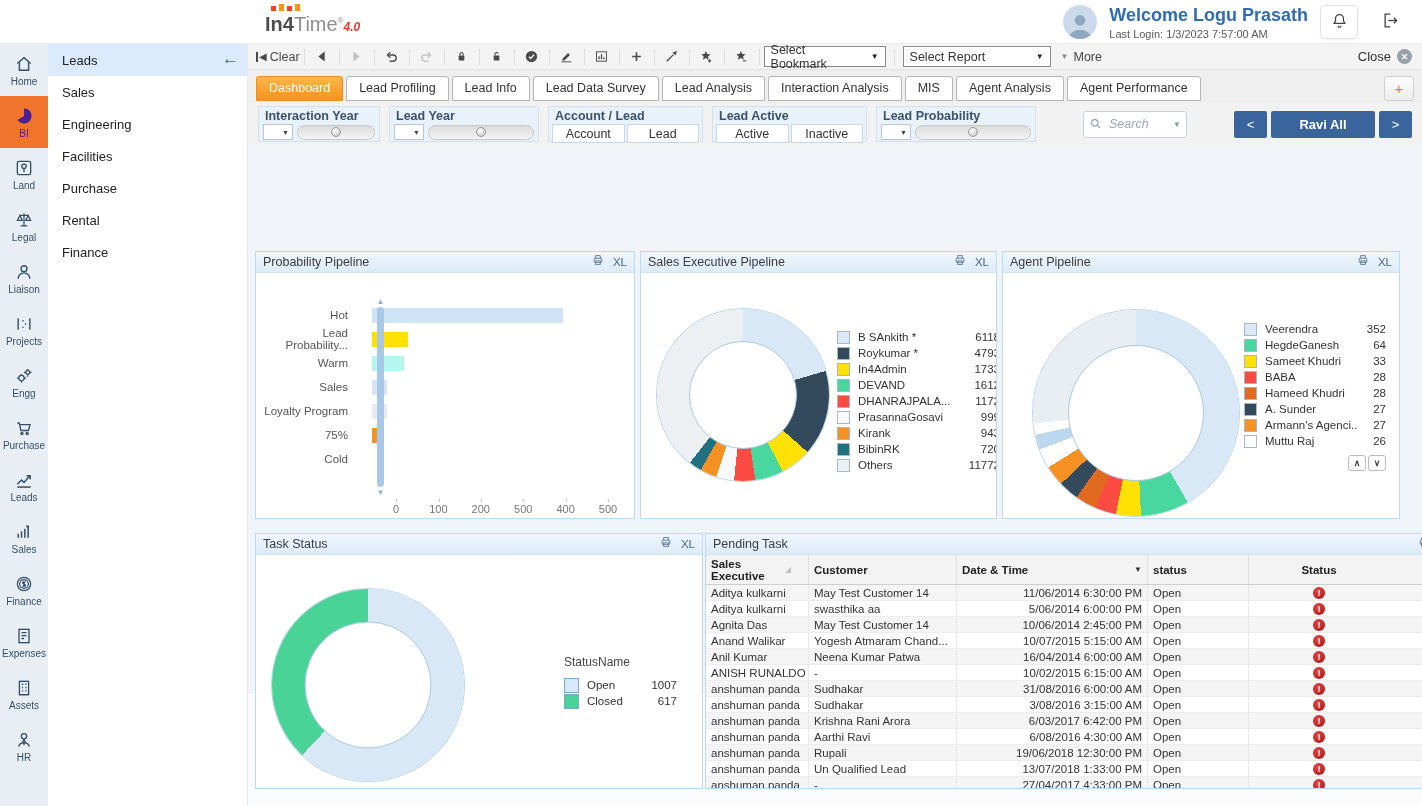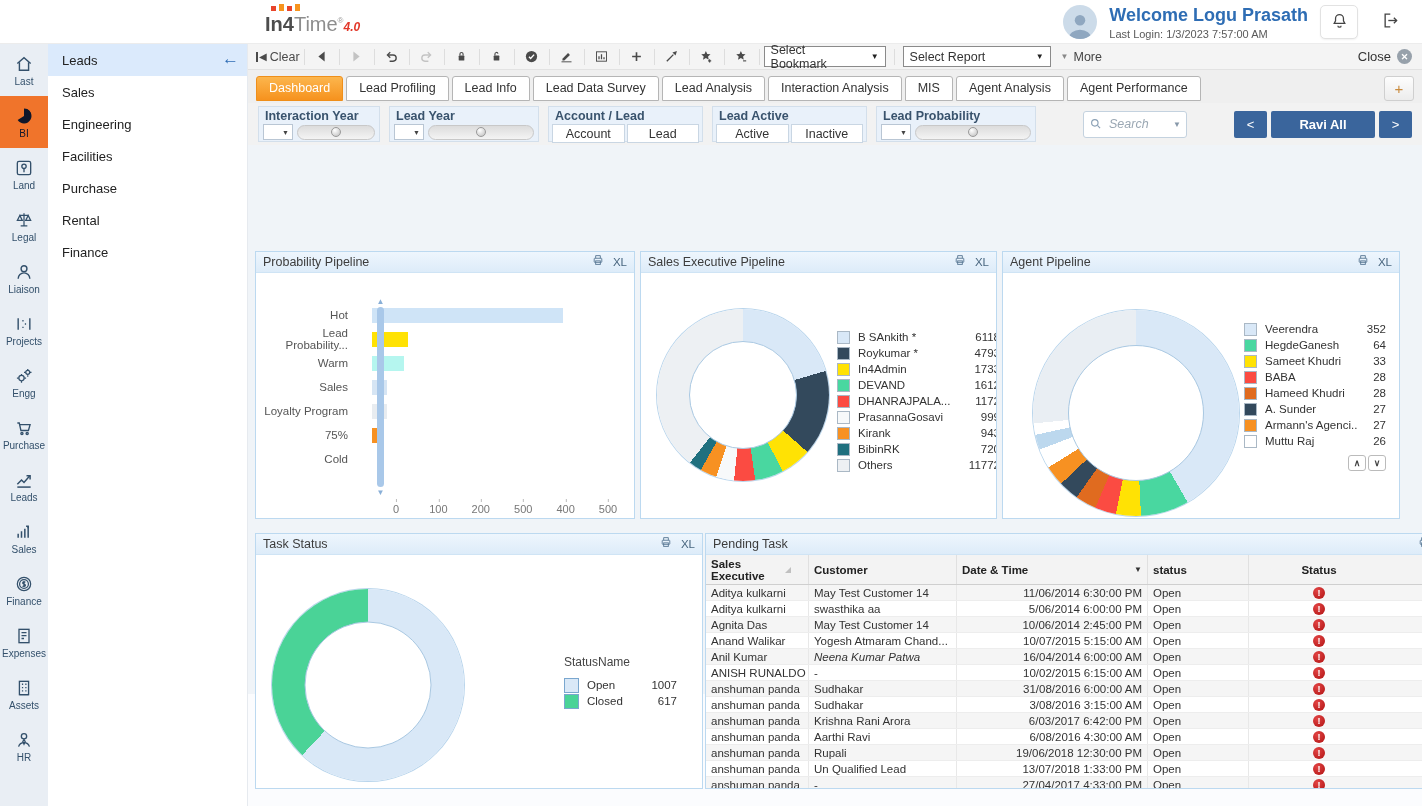--- a/index.html
+++ b/index.html
@@ -28,21 +28,21 @@
   .hbtn.flat { border:none; box-shadow:none; }
   .hbtn svg { width:19px; height:19px; }
 
   
   .rail { position:absolute; top:44px; left:0; width:48px; bottom:0; background:#e9eef4; }
   .rail-item { height:52px; display:flex; flex-direction:column; align-items:center; justify-content:center; gap:2px;
     color:#33506b; cursor:pointer; }
   .rail-item .ric { width:20px; height:20px; }
   .rail-item .ric svg { width:100%; height:100%; }
   .rail-item .rlbl { font-size:10px; }
-  .rail-item.active { background:#f0742b; color:#0f172a; }
+  .rail-item.active { background:#f0742b; color:#4c1d95; }
 
   
   .menu { position:absolute; top:44px; left:48px; width:200px; bottom:0; background:#fff; border-right:1px solid #e6eaef; }
   .menu-back { position:absolute; top:5px; right:8px; color:#2e6db4; font-size:17px; cursor:pointer; z-index:2; }
   .menu-item { height:32px; display:flex; align-items:center; padding-left:14px; font-size:13px; color:#222; cursor:pointer; }
   .menu-item.active { background:#dbeafc; }
 
   
   .main { position:absolute; left:248px; top:44px; right:0; bottom:0; background:#fff; }
 
@@ -191,21 +191,21 @@
       </div>
     </div>
   </header>
 
   <nav class="rail" id="rail">
       <div class="rail-item">
         <span class="ric"><svg viewBox="0 0 24 24" fill="none" stroke="currentColor" stroke-width="1.7">
             <path d="M4 11.5 12 4.5l8 7"></path>
             <path d="M6.5 10v9.5h11V10"></path>
           </svg></span>
-        <span class="rlbl">Last</span>
+        <span class="rlbl">Home</span>
       </div>
       <div class="rail-item active">
         <span class="ric"><svg viewBox="0 0 24 24">
             <path d="M12 12V3a9 9 0 1 1-7.6 13.8z" fill="currentColor"></path>
             <path d="M14.5 3.4a9 9 0 0 1 6 6.4l-6.5.8z" fill="currentColor"></path>
           </svg></span>
         <span class="rlbl">BI</span>
       </div>
       <div class="rail-item">
         <span class="ric"><svg viewBox="0 0 24 24" fill="none" stroke="currentColor" stroke-width="1.6">
@@ -816,21 +816,21 @@
                 <div class="td" style="width: 103px;">Anand Walikar</div>
                 <div class="td" style="width: 148px;">Yogesh Atmaram Chand...</div>
                 <div class="td r" style="width: 191px;">10/07/2015 5:15:00 AM</div>
                 <div class="td" style="width: 101px;">Open</div>
                 <div class="td c" style="width: 140px; border-right: none;">
                   <span class="bang">!</span>
                 </div>
               </div>
               <div class="trow">
                 <div class="td" style="width: 103px;">Anil Kumar</div>
-                <div class="td" style="width: 148px; font-style: italic;">Neena Kumar Patwa</div>
+                <div class="td" style="width: 148px;">Neena Kumar Patwa</div>
                 <div class="td r" style="width: 191px;">16/04/2014 6:00:00 AM</div>
                 <div class="td" style="width: 101px;">Open</div>
                 <div class="td c" style="width: 140px; border-right: none;">
                   <span class="bang">!</span>
                 </div>
               </div>
               <div class="trow">
                 <div class="td" style="width: 103px;">ANISH RUNALDO</div>
                 <div class="td" style="width: 148px;">-</div>
                 <div class="td r" style="width: 191px;">10/02/2015 6:15:00 AM</div>

